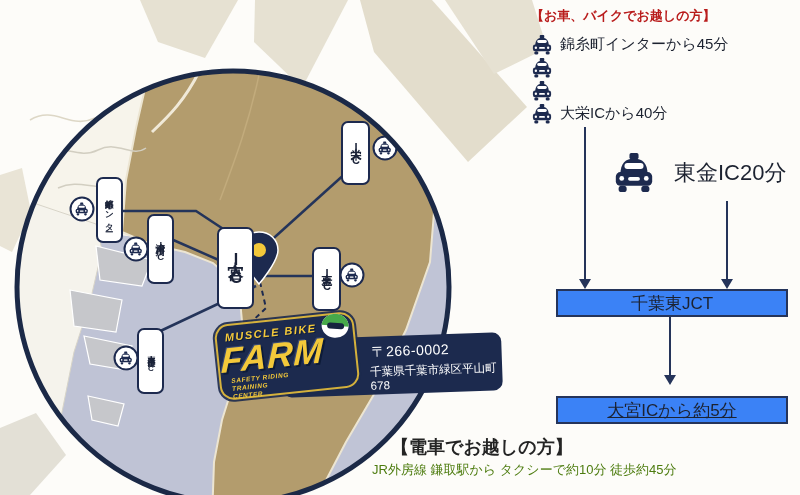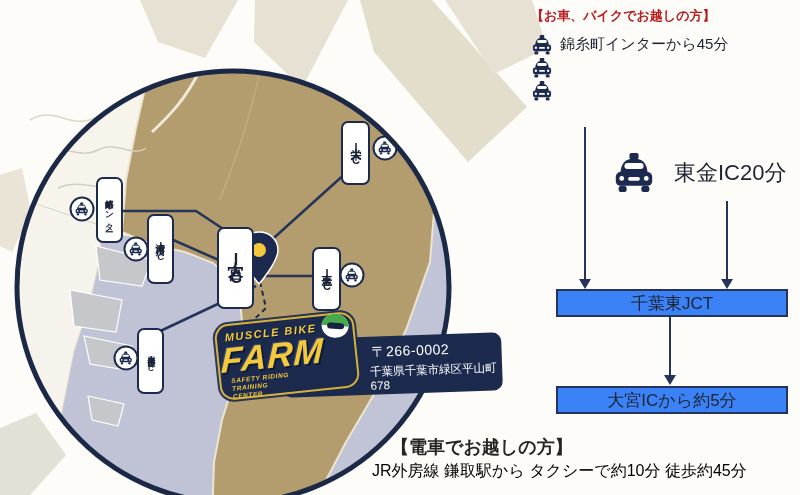--- a/index.html
+++ b/index.html
@@ -53,21 +53,21 @@
   .car-item span{font-size:15px;color:#1c2230;white-space:nowrap;}
   .taxi-row{position:absolute;left:612px;top:153px;display:flex;align-items:center;z-index:9;}
   .taxi-row svg{margin-right:18px;}
   .taxi-row span{font-size:22px;color:#1c2230;white-space:nowrap;text-align:right;}
   .flow-box{
     position:absolute;left:556px;width:228px;height:24px;background:#3b82f6;
     border:2px solid #25345a;display:flex;align-items:center;justify-content:center;
     font-size:17px;color:#1c2230;z-index:9;white-space:nowrap;
   }
   .train-title{position:absolute;left:391px;top:435px;font-size:18px;font-weight:bold;color:#242424;z-index:9;white-space:nowrap;}
-  .train-detail{position:absolute;left:372px;top:461px;font-size:16px;color:#000000;z-index:9;white-space:nowrap;}
+  .train-detail{position:absolute;left:372px;top:461px;font-size:13px;color:#4d7c0f;z-index:9;white-space:nowrap;}
 </style>
 </head>
 <body>
 
 <div class="stage">
 
   <svg width="0" height="0" style="position:absolute" aria-hidden="true">
     <defs>
       <g id="taxi">
         <rect x="19" y="0" width="10" height="7" rx="2" fill="#1d2a4f"></rect>
@@ -203,20 +203,26 @@
     <div class="car-item">
       <svg width="22" height="20" viewBox="0 0 48 44">
           <use href="#taxi"></use>
         </svg>
     </div>
     <div class="car-item">
       <svg width="22" height="20" viewBox="0 0 48 44">
           <use href="#taxi"></use>
         </svg>
     </div>
+    <div class="car-item">
+      <svg width="22" height="20" viewBox="0 0 48 44">
+          <use href="#taxi"></use>
+        </svg>
+      <span>大栄ICから40分</span>
+    </div>
   </div>
 
   <div class="taxi-row">
     <svg width="44" height="40" viewBox="0 0 48 44">
         <use href="#taxi"></use>
       </svg>
     <span>東金IC20分</span>
   </div>
 
   <svg class="layer" width="800" height="495" style="z-index:9">
@@ -224,18 +230,18 @@
       <line x1="585" y1="127" x2="585" y2="281"></line>
       <polygon points="579,279 591,279 585,289" stroke="none"></polygon>
       <line x1="727" y1="201" x2="727" y2="281"></line>
       <polygon points="721,279 733,279 727,289" stroke="none"></polygon>
       <line x1="670" y1="317" x2="670" y2="377"></line>
       <polygon points="664,375 676,375 670,385" stroke="none"></polygon>
     </g>
   </svg>
 
   <div class="flow-box" style="top:289px;">千葉東JCT</div>
-  <div class="flow-box" style="top:386px;">大宮ICから約5分</div>
+  <div class="flow-box" style="top:396px;text-decoration:underline;">大宮ICから約5分</div>
 
   <div class="train-title">【電車でお越しの方】</div>
   <div class="train-detail">JR外房線 鎌取駅から タクシーで約10分 徒歩約45分</div>
 
 </div>
 
 </body></html>

